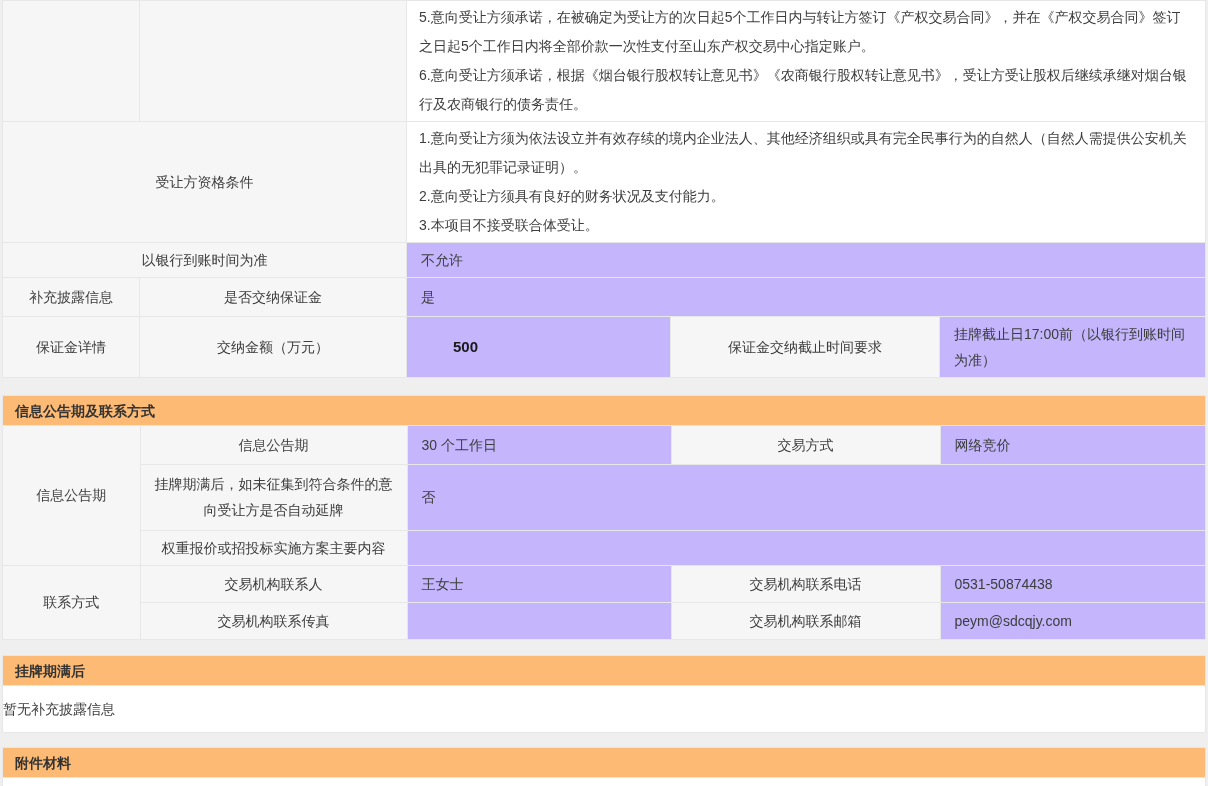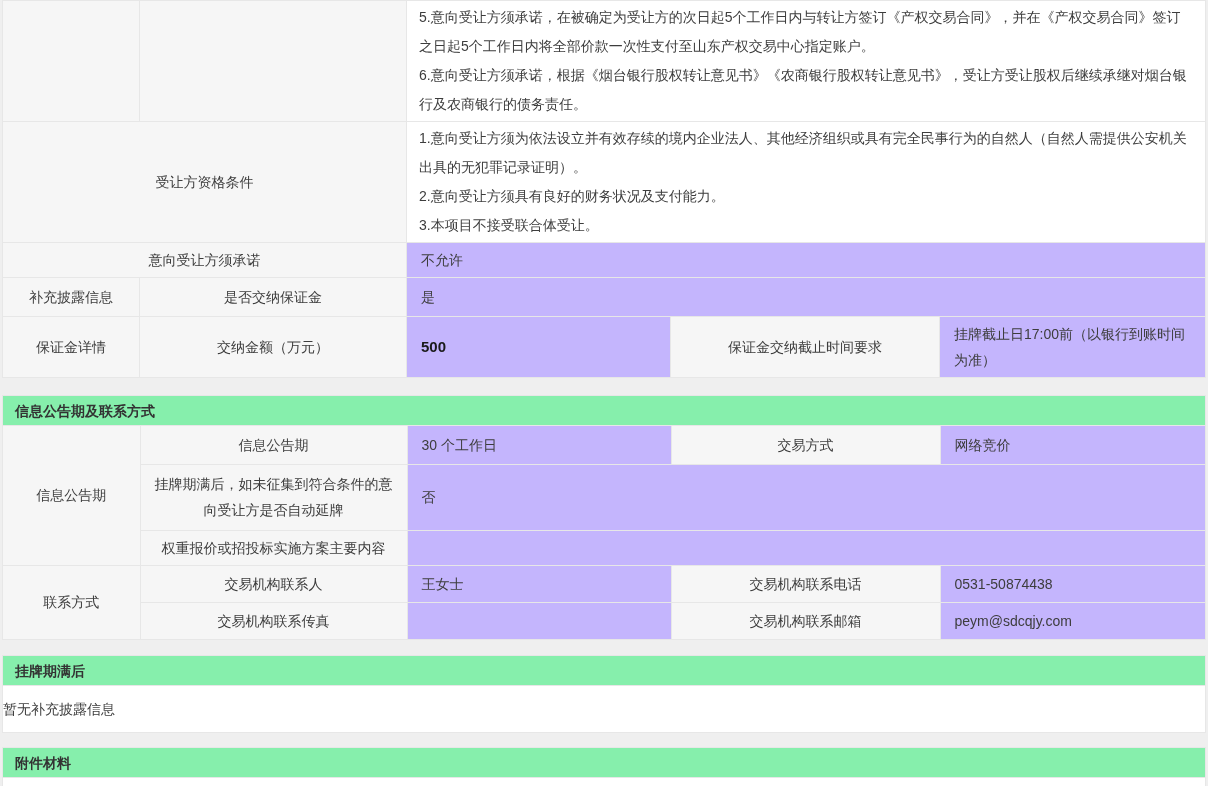--- a/index.html
+++ b/index.html
@@ -38,25 +38,25 @@
     line-height: 26px;
   }
   td.content {
     background: #ffffff;
     text-align: left;
     padding: 2px 14px 2px 12px;
     line-height: 29px;
     vertical-align: middle;
   }
   td.content .para { margin: 0; }
-  .bold-num { font-weight: bold; font-size: 15px; color: #1a1a1a; }
+  .bold-num { font-weight: bold; font-size: 15px; color: #1a1a1a; margin-left: 32px; }
 
   .section { margin-top: 15px; background: #ffffff; border: 1px solid #e7e7e7; }
   .section-header {
-    background: #86efac;
+    background: #fdba74;
     border-bottom: 1px solid #e7e7e7;
     font-weight: bold;
     color: #333333;
     padding: 0 12px;
     height: 30px;
     line-height: 30px;
   }
   .section-body { background: #ffffff; }
   .centered-note {
     height: 46px;
@@ -98,21 +98,21 @@
     </tr>
     <tr style="height:113px">
       <td class="lbl" colspan="2">受让方资格条件</td>
       <td class="content" colspan="3">
         <div class="para">1.意向受让方须为依法设立并有效存续的境内企业法人、其他经济组织或具有完全民事行为的自然人（自然人需提供公安机关出具的无犯罪记录证明）。</div>
         <div class="para">2.意向受让方须具有良好的财务状况及支付能力。</div>
         <div class="para">3.本项目不接受联合体受让。</div>
       </td>
     </tr>
     <tr style="height:32px">
-      <td class="lbl" colspan="2">意向受让方须承诺</td>
+      <td class="lbl" colspan="2">以银行到账时间为准</td>
       <td class="val" colspan="3">不允许</td>
     </tr>
     <tr style="height:39px">
       <td class="lbl">补充披露信息</td>
       <td class="lbl">是否交纳保证金</td>
       <td class="val" colspan="3">是</td>
     </tr>
     <tr style="height:61px">
       <td class="lbl">保证金详情</td>
       <td class="lbl">交纳金额（万元）</td>

